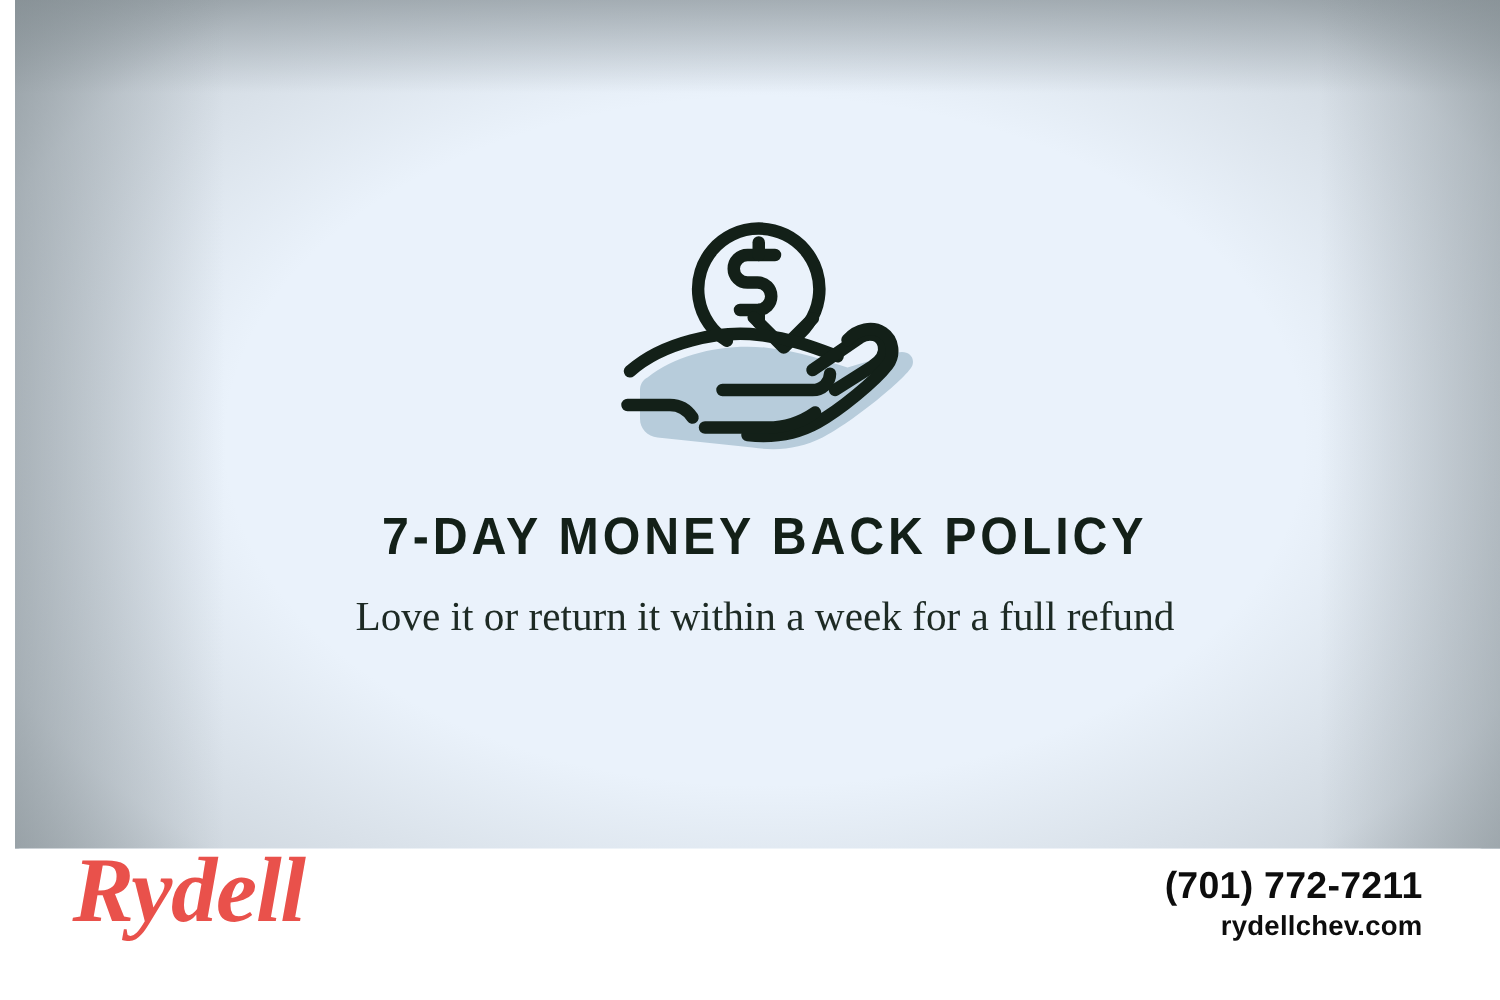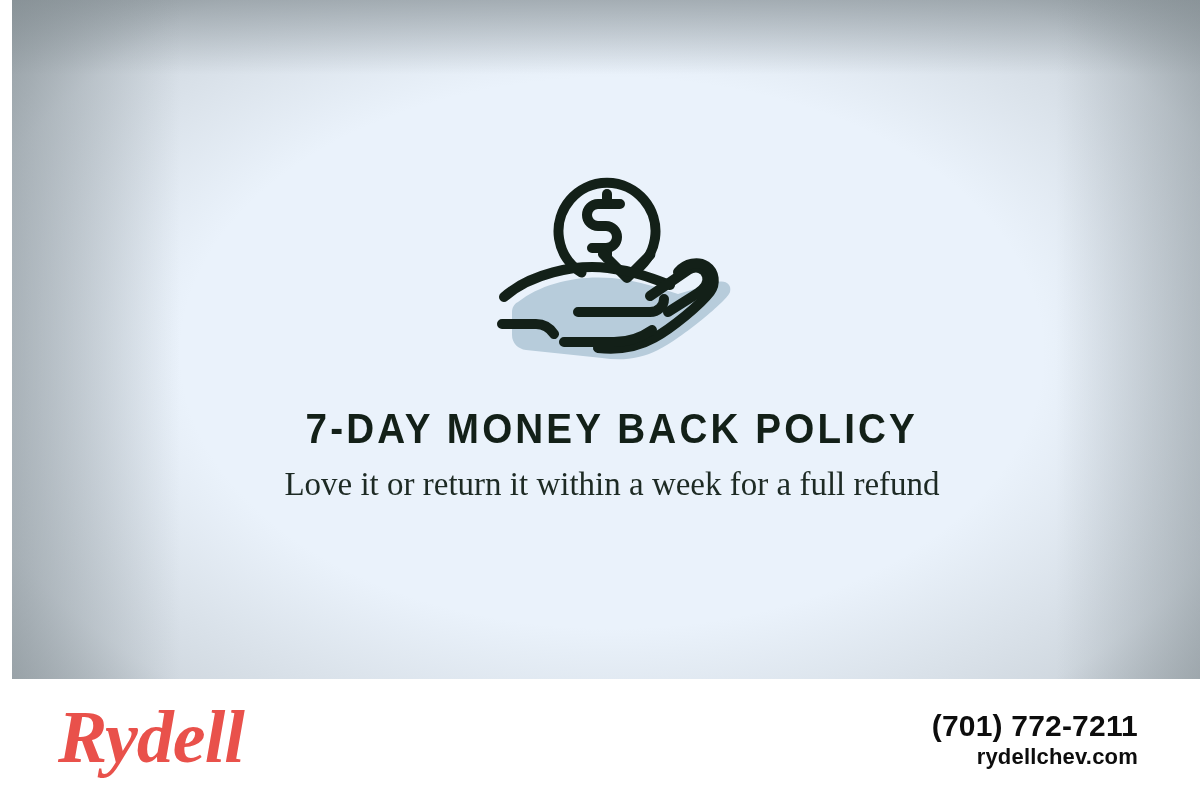--- a/index.html
+++ b/index.html
@@ -82,39 +82,39 @@
     font-size:42px;
     font-weight:700;
     letter-spacing:3.4px;
     line-height:1;
     text-align:center;
     transform:scaleX(0.92);
     white-space:nowrap;
   }
 
   .subhead {
-    margin-top:12px;
+    margin-top:22px;
     width:700px;
     color:#1d2a24;
     font-family:"Liberation Serif", serif;
     font-size:33px;
     font-weight:400;
     line-height:1.36;
     text-align:center;
   }
 
   
   .footer {
     position:absolute;
     left:0; top:679px;
     width:1200px;
     height:121px;
     background:#ffffff;
     display:flex;
-    align-items:center;
+    align-items:flex-start;
     justify-content:space-between;
     padding:0 62px 0 58px;
     border-radius:16px;
   }
 
   .logo {
     color:#e9514b;
     font-family:"Liberation Serif", serif;
     font-style:italic;
     font-weight:700;
@@ -127,20 +127,21 @@
 
   .contact {
     display:flex;
     flex-direction:column;
     align-items:flex-end;
     gap:3px;
     color:#0d0d0d;
     font-family:"Liberation Sans Narrow","Liberation Sans", sans-serif;
     font-weight:700;
     line-height:1.12;
+    margin-top:13px;
   }
   .contact .phone { font-size:30px; letter-spacing:0.2px; }
   .contact .site  { font-size:22px; letter-spacing:0.2px; }
 </style>
 </head>
 <body>
 
 <div class="card">
 
   <div class="hero">

